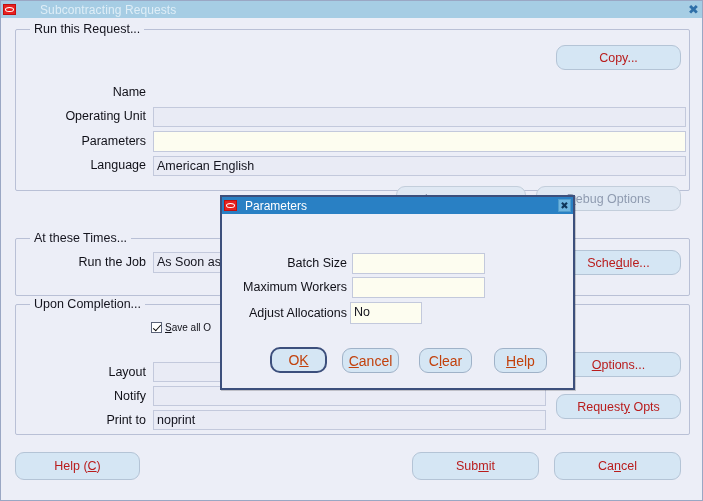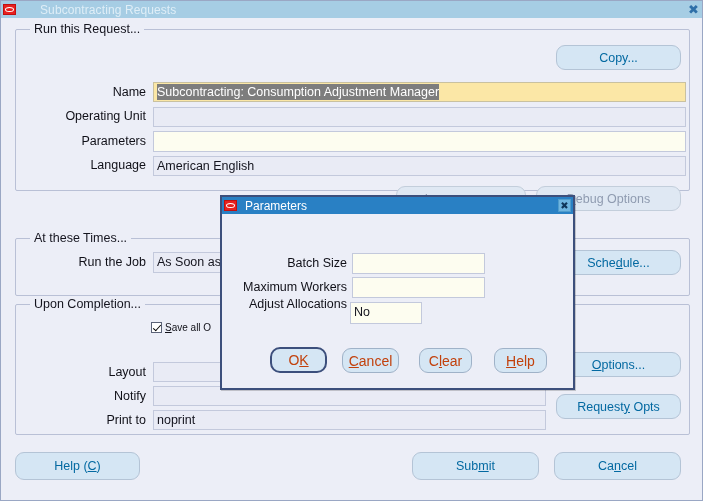--- a/index.html
+++ b/index.html
@@ -132,21 +132,21 @@
   }
 
   
   .obtn {
     position: absolute;
     box-sizing: border-box;
     background: #d5e6f4;
     border: 1px solid #b4c4d6;
     border-radius: 9px;
     font-size: 12.5px;
-    color: #0369a1;
+    color: #b91c1c;
     display: flex;
     align-items: center;
     justify-content: center;
     cursor: default;
     white-space: nowrap;
   }
   .obtn.disabled {
     color: #8f9bb0;
     background: #dfe8f3;
     border-color: #c3cedb;
@@ -262,21 +262,20 @@
 
   <div class="group" style="left:14px; top:28px; width:675px; height:162px;">
     <span class="group-title">Run this Request...</span>
   </div>
 
   <div class="obtn" style="left:555px; top:44px; width:125px; height:25px;">
     <span>Copy...</span>
   </div>
 
   <div class="flabel" style="left:30px; top:84px; width:115px;">Name</div>
-  <div class="field highlight" style="left:152px; top:81px; width:533px; height:20px;"><span class="sel">Subcontracting: Consumption Adjustment Manager</span></div>
 
   <div class="flabel" style="left:30px; top:108px; width:115px;">Operating Unit</div>
   <div class="field" style="left:152px; top:106px; width:533px; height:20px;"></div>
 
   <div class="flabel" style="left:30px; top:133px; width:115px;">Parameters</div>
   <div class="field white" style="left:152px; top:130px; width:533px; height:21px;"></div>
 
   <div class="flabel" style="left:30px; top:157px; width:115px;">Language</div>
   <div class="field" style="left:152px; top:155px; width:533px; height:20px;">American English</div>
 
@@ -348,21 +347,21 @@
     </div>
 
     <div class="dlg-body">
 
       <div class="flabel" style="left:10px; top:42px; width:115px;">Batch Size</div>
       <div class="field white" style="left:130px; top:39px; width:133px; height:21px;"></div>
 
       <div class="flabel" style="left:4px; top:66px; width:121px;">Maximum Workers</div>
       <div class="field white" style="left:130px; top:63px; width:133px; height:21px;"></div>
 
-      <div class="flabel" style="left:0px; top:83px; width:125px;">Adjust Allocations</div>
+      <div class="flabel" style="left:0px; top:92px; width:125px;">Adjust Allocations</div>
       <div class="field white" style="left:128px; top:88px; width:72px; height:22px;">No</div>
 
       <div class="dbtn default" style="left:48px; top:133px; width:57px; height:26px;">
         <span><span>O</span><span class="u">K</span><span></span></span>
       </div>
 
       <div class="dbtn" style="left:120px; top:134px; width:57px; height:25px;">
         <span><span class="u">C</span><span>ancel</span></span>
       </div>
 

